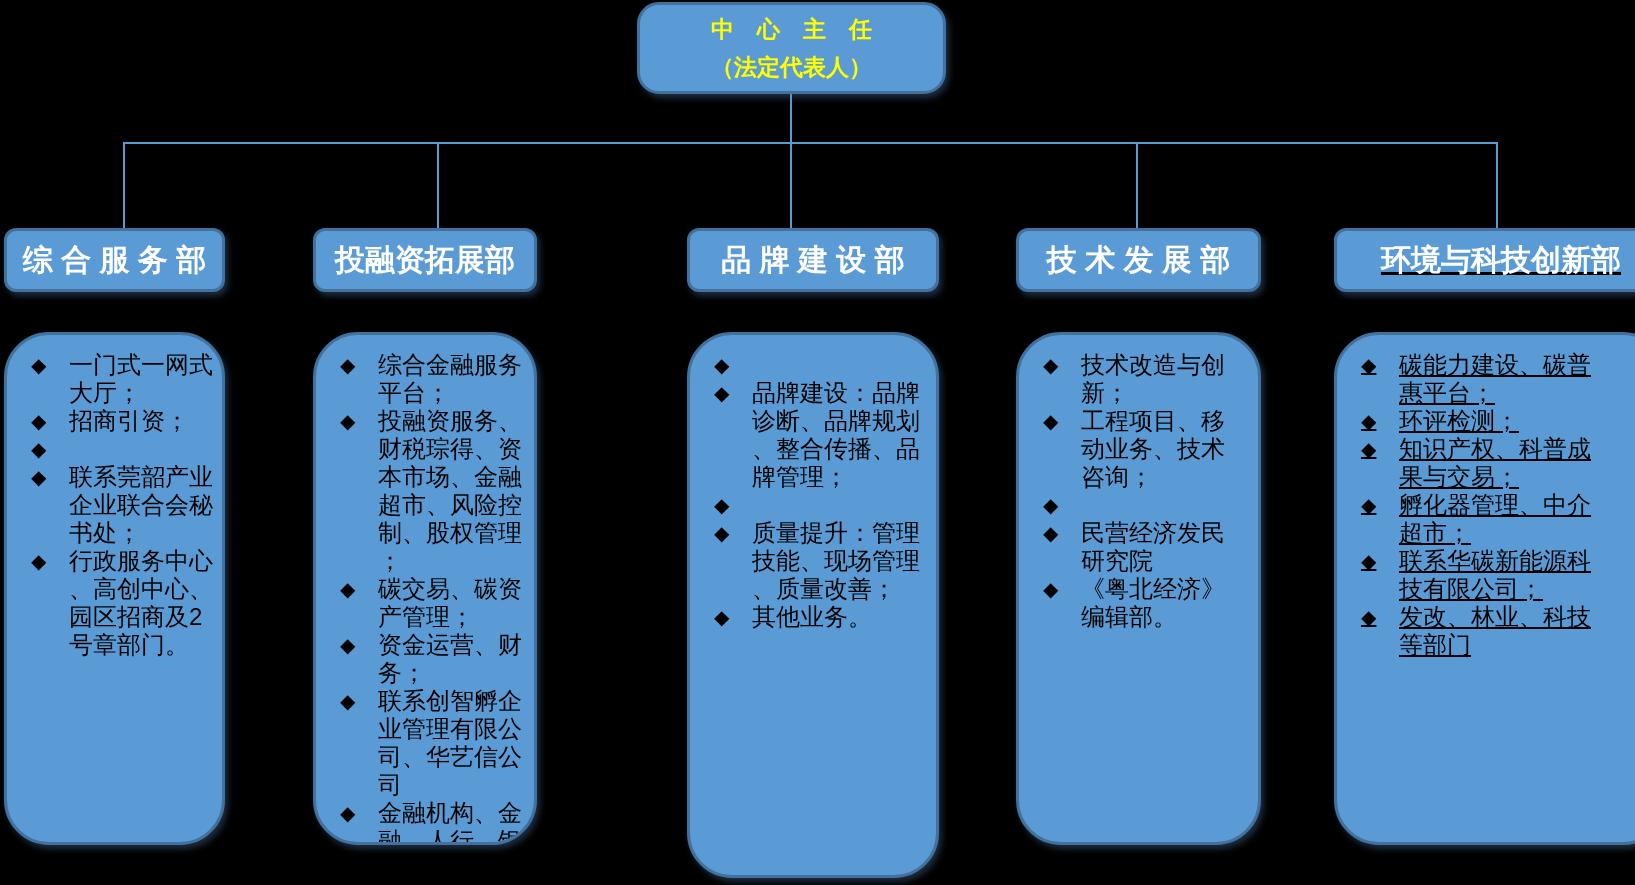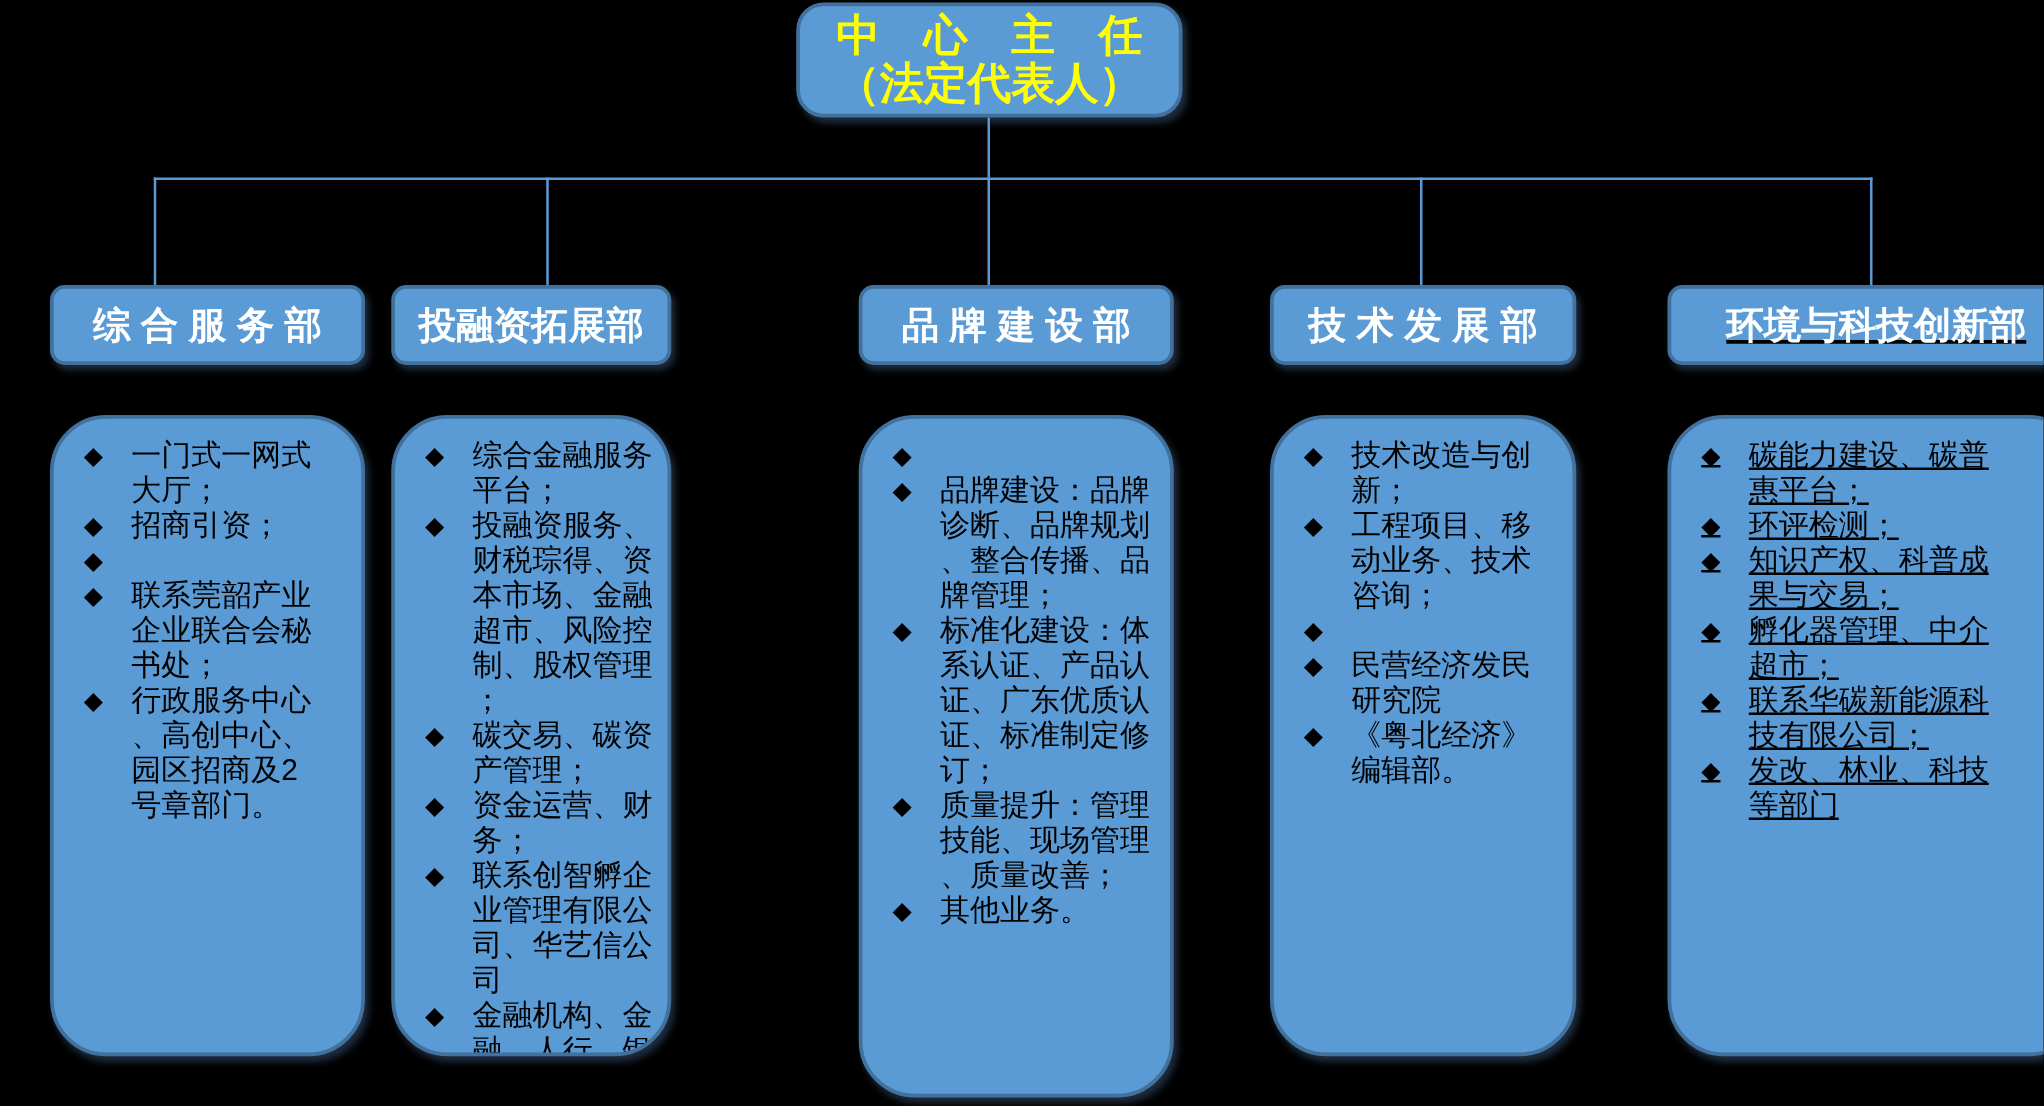--- a/index.html
+++ b/index.html
@@ -18,26 +18,26 @@
   .drop      {top:142px;width:2px;height:86px;}
   .d1{left:123px;} .d2{left:437px;} .d3{left:790px;} .d4{left:1136px;} .d5{left:1496px;}
   
   .root-box{
     position:absolute;left:637px;top:2px;width:309px;height:92px;
     background:#5B9BD5;border:3px solid #41719C;border-radius:22px;
     display:flex;flex-direction:column;justify-content:center;align-items:center;
     box-shadow:3px 4px 6px rgba(90,130,180,0.35);
   }
   .root-box .t1,.root-box .t2{
-    color:#FFFF00;font-weight:bold;font-size:35px;line-height:38px;
+    color:#FFFF00;font-weight:bold;font-size:23px;line-height:38px;
     white-space:nowrap;text-align:center;
   }
   
   .dept{position:absolute;top:228px;}
-  .c1{left:4px;   width:252px;margin-left:36px;}
+  .c1{left:4px;   width:221px;}
   .c2{left:313px; width:224px;}
   .c3{left:643px; width:296px;padding-left:44px;}
   .c4{left:1016px;width:245px;}
   .c5{left:1334px;width:334px;text-decoration:underline;}
   .dept-header{
     height:64px;width:100%;
     background:#5B9BD5;border:3px solid #41719C;border-radius:12px;
     display:flex;align-items:center;justify-content:center;
     box-shadow:3px 4px 6px rgba(90,130,180,0.35);
   }
@@ -160,21 +160,20 @@
       <ul class="bullets">
           <li class="bullet-item">
             <span class="diamond">◆</span>
           </li>
           <li class="bullet-item">
             <span class="diamond">◆</span>
             <span class="bullet-text">品牌建设：品牌诊断、品牌规划、整合传播、品牌管理；</span>
           </li>
           <li class="bullet-item">
             <span class="diamond">◆</span>
-            <span class="bullet-text">标准化建设：体系认证、产品认证、广东优质认证、标准制定修订；</span>
           </li>
           <li class="bullet-item">
             <span class="diamond">◆</span>
             <span class="bullet-text">质量提升：管理技能、现场管理、质量改善；</span>
           </li>
           <li class="bullet-item">
             <span class="diamond">◆</span>
             <span class="bullet-text">其他业务。</span>
           </li>
         </ul>

